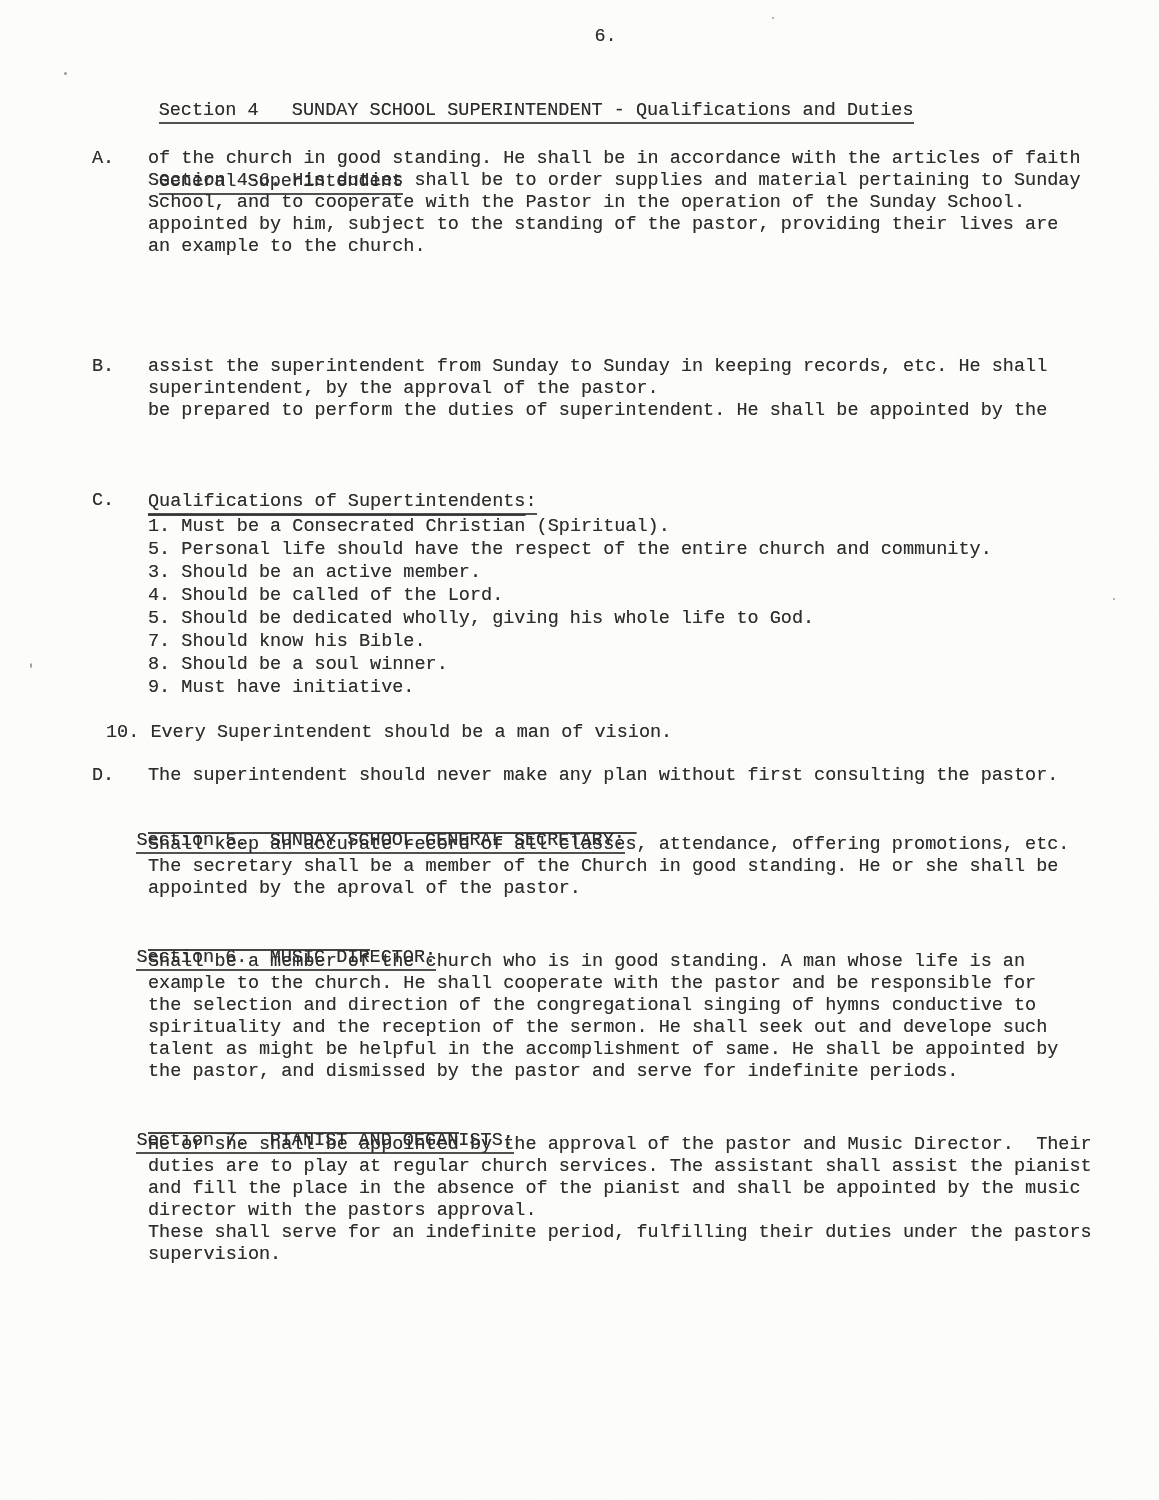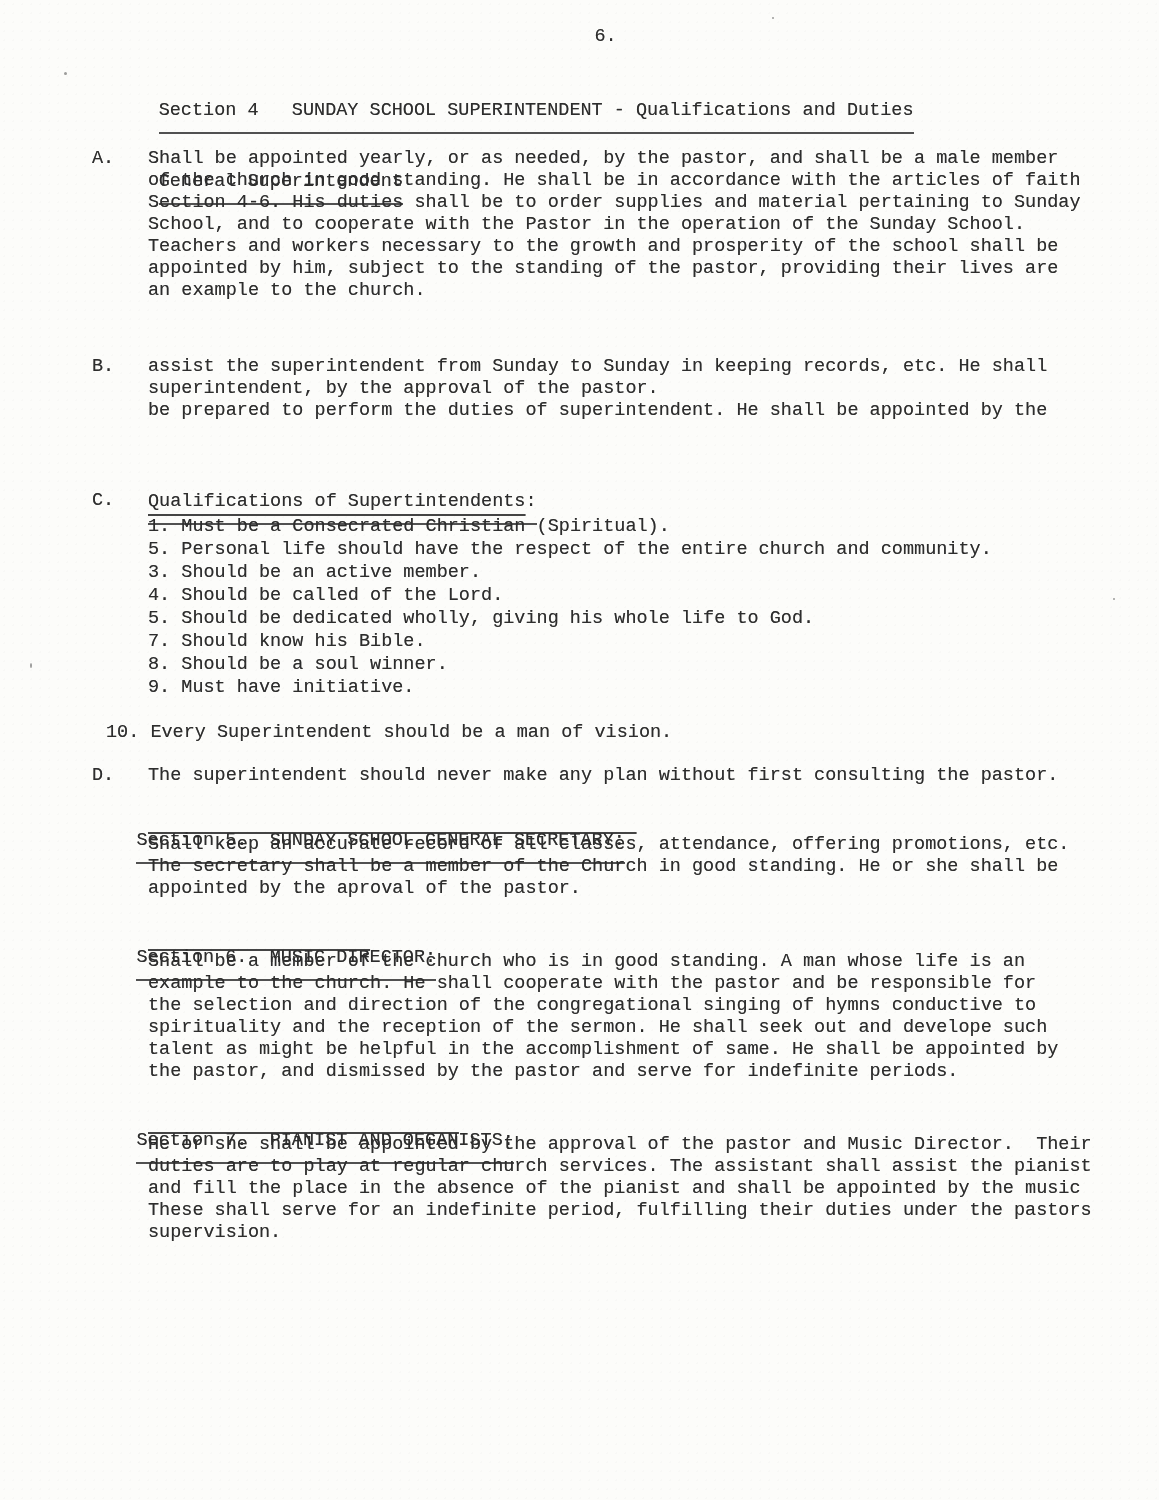--- a/index.html
+++ b/index.html
@@ -18,21 +18,21 @@
   }
   .ln { line-height: 22px; white-space: pre-wrap; }
   .block { position: absolute; }
   .page-num {
     position: absolute; top: 26px; left: 0; right: 0;
     text-align: center; line-height: 22px;
   }
   .page-num span { position: relative; left: 26px; }
   .u {
     border-bottom: 2px solid rgba(50,50,50,0.85);
-    padding-bottom: 11px;
+    padding-bottom: 1px;
   }
   .ov {
     text-decoration: overline;
     text-decoration-color: rgba(50,50,50,0.8);
     text-decoration-thickness: 1.5px;
   }
   .struck {
     text-decoration: line-through;
     text-decoration-thickness: 2px;
     text-decoration-color: rgba(40,40,40,0.9);
@@ -60,25 +60,23 @@
       <span class="u">Section 4   SUNDAY SCHOOL SUPERINTENDENT - Qualifications and Duties</span>
     </div>
     <div class="ln">
       <span class="u">General Superintendent</span>
     </div>
   </div>
 
   <div class="item" style="top:148px;">
     <span class="label">A.</span>
     <div class="body">
-      <div class="ln">Shall be appointed yearly, or as needed, by the pastor, and shall be a male member</div>
       <div class="ln">of the church in good standing. He shall be in accordance with the articles of faith</div>
       <div class="ln">Section 4-6. His duties shall be to order supplies and material pertaining to Sunday</div>
       <div class="ln">School, and to cooperate with the Pastor in the operation of the Sunday School.</div>
-      <div class="ln">Teachers and workers necessary to the growth and prosperity of the school shall be</div>
       <div class="ln">appointed by him, subject to the standing of the pastor, providing their lives are</div>
       <div class="ln">an example to the church.</div>
     </div>
   </div>
 
   <div class="item" style="top:356px;">
     <span class="label">B.</span>
     <div class="body">
       <div class="ln">assist the superintendent from Sunday to Sunday in keeping records, etc. He shall</div>
       <div class="ln">superintendent, by the approval of the pastor.</div>
@@ -133,20 +131,21 @@
     <div class="ln">the pastor, and dismissed by the pastor and serve for indefinite periods.</div>
   </div>
 
   <div class="sec-head" style="top:1108px;">
     <span class="u">Section 7.  PIANIST AND OEGANISTS:</span>
   </div>
   <div class="sec-body" style="top:1134px;">
     <div class="ln"><span class="ov">He or she shall be appointed</span><span> by the approval of the pastor and Music Director.  Their</span></div>
     <div class="ln">duties are to play at regular church services. The assistant shall assist the pianist</div>
     <div class="ln">and fill the place in the absence of the pianist and shall be appointed by the music</div>
+    <div class="ln">director with the pastors approval.</div>
     <div class="ln">These shall serve for an indefinite period, fulfilling their duties under the pastors</div>
     <div class="ln">supervision.</div>
   </div>
 
   <div class="speck" style="top:72px; left:64px; width:3px; height:3px;"></div>
   <div class="speck" style="top:663px; left:30px; width:2px; height:5px;"></div>
   <div class="speck" style="top:17px; left:772px; width:2px; height:2px;"></div>
   <div class="speck" style="top:598px; left:1113px; width:2px; height:2px;"></div>
 
 </div>

